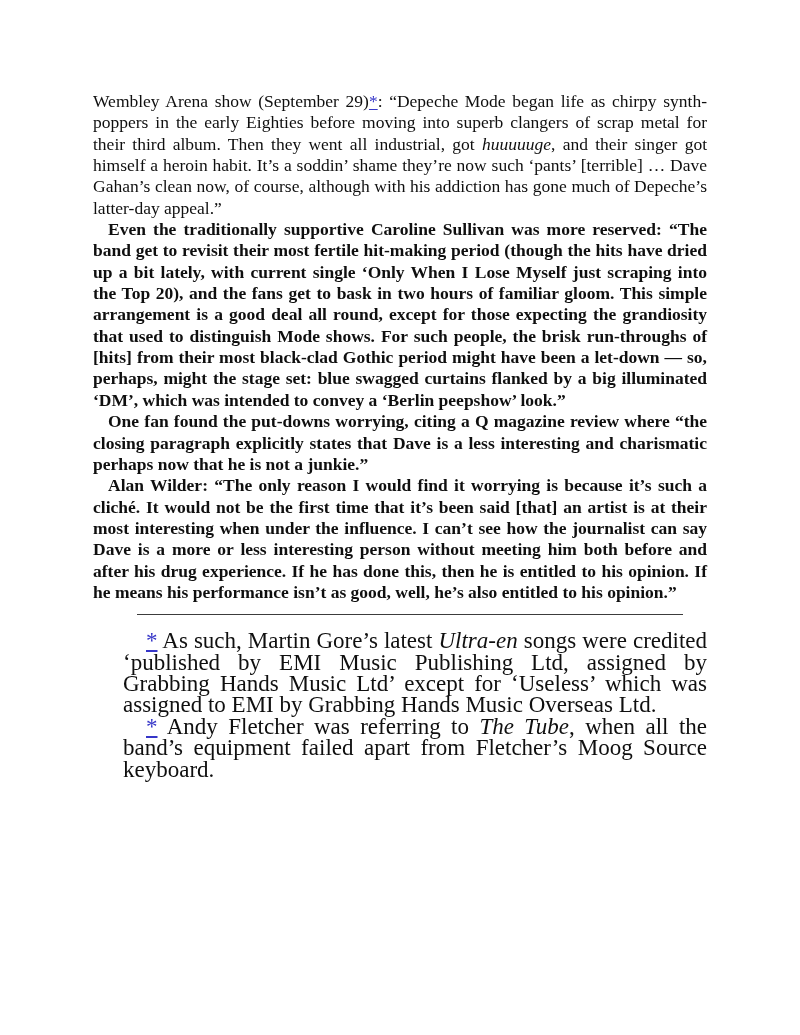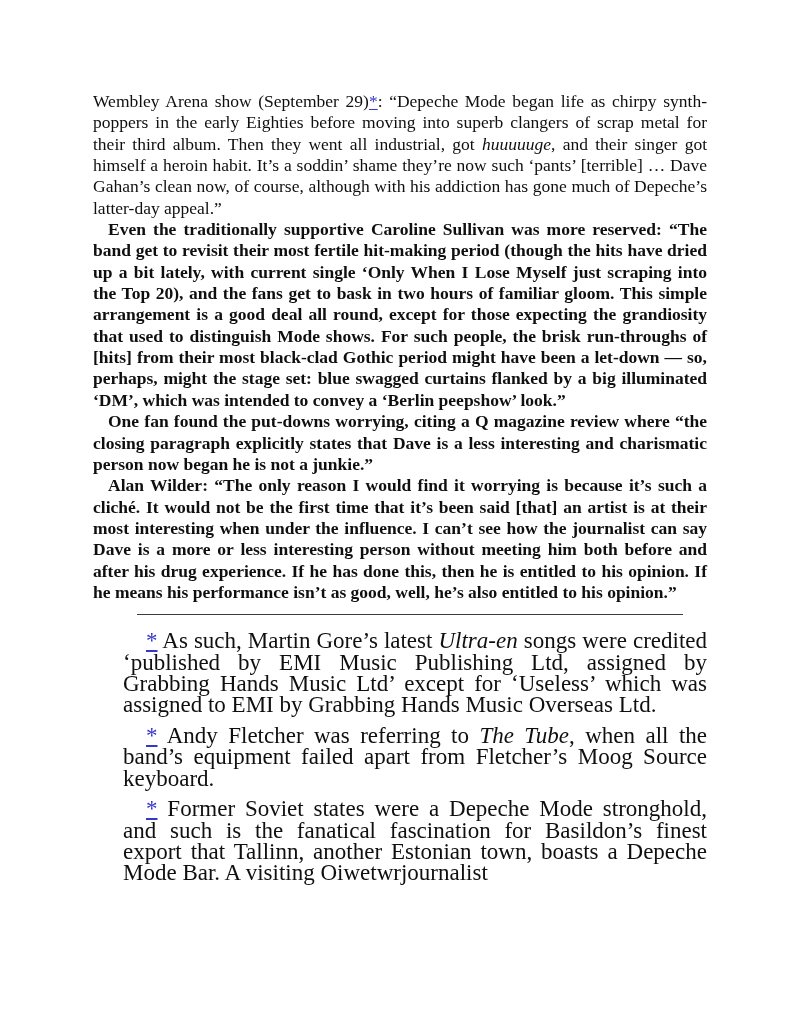--- a/index.html
+++ b/index.html
@@ -47,32 +47,30 @@
   }
   .footnotes p {
     margin: 0 0 0 30px;
     font-size: 23px;
     line-height: 21.4px;
     text-align: justify;
     text-indent: 23px;
     color: #0f0f0f;
   }
   .footnotes p + p {
-    margin-top: 9px;
   }
 </style>
 </head>
 <body>
 
 <div class="page">
   <div class="main-text" id="main-text">
       <p class=""><span>Wembley Arena show (September 29)</span><a href="#" class="fn-link">*</a><span>: “Depeche Mode began life as chirpy synth-poppers in the early Eighties before moving into superb clangers of scrap metal for their third album. Then they went all industrial, got </span><span class="italic">huuuuuge</span><span>, and their singer got himself a heroin habit. It’s a soddin’ shame they’re now such ‘pants’ [terrible] … Dave Gahan’s clean now, of course, although with his addiction has gone much of Depeche’s latter-day appeal.”</span></p>
       <p class="indented"><span>Even the traditionally supportive Caroline Sullivan was more reserved: “The band get to revisit their most fertile hit-making period (though the hits have dried up a bit lately, with current single ‘Only When I Lose Myself just scraping into the Top 20), and the fans get to bask in two hours of familiar gloom. This simple arrangement is a good deal all round, except for those expecting the grandiosity that used to distinguish Mode shows. For such people, the brisk run-throughs of [hits] from their most black-clad Gothic period might have been a let-down — so, perhaps, might the stage set: blue swagged curtains flanked by a big illuminated ‘DM’, which was intended to convey a ‘Berlin peepshow’ look.”</span></p>
-      <p class="indented"><span>One fan found the put-downs worrying, citing a Q magazine review where “the closing paragraph explicitly states that Dave is a less interesting and charismatic person now began he is not a junkie.”</span></p>
+      <p class="indented"><span>One fan found the put-downs worrying, citing a Q magazine review where “the closing paragraph explicitly states that Dave is a less interesting and charismatic perhaps now that he is not a junkie.”</span></p>
       <p class="indented"><span>Alan Wilder: “The only reason I would find it worrying is because it’s such a cliché. It would not be the first time that it’s been said [that] an artist is at their most interesting when under the influence. I can’t see how the journalist can say Dave is a more or less interesting person without meeting him both before and after his drug experience. If he has done this, then he is entitled to his opinion. If he means his performance isn’t as good, well, he’s also entitled to his opinion.”</span></p>
     </div>
   <hr class="fn-divider">
   <div class="footnotes" id="footnotes">
       <p><a href="#" class="fn-link">*</a><span> As such, Martin Gore’s latest </span><span class="italic">Ultra-en</span><span> songs were credited ‘published by EMI Music Publishing Ltd, assigned by Grabbing Hands Music Ltd’ except for ‘Useless’ which was assigned to EMI by Grabbing Hands Music Overseas Ltd.</span></p>
       <p><a href="#" class="fn-link">*</a><span> Andy Fletcher was referring to </span><span class="italic">The Tube</span><span>, when all the band’s equipment failed apart from Fletcher’s Moog Source keyboard.</span></p>
-      <p><a href="#" class="fn-link">*</a><span> Former Soviet states were a Depeche Mode stronghold, and such is the fanatical fascination for Basildon’s finest export that Tallinn, another Estonian town, boasts a Depeche Mode Bar. A visiting Oiwetwrjournalist</span></p>
     </div>
 </div>
 
 </body></html>

